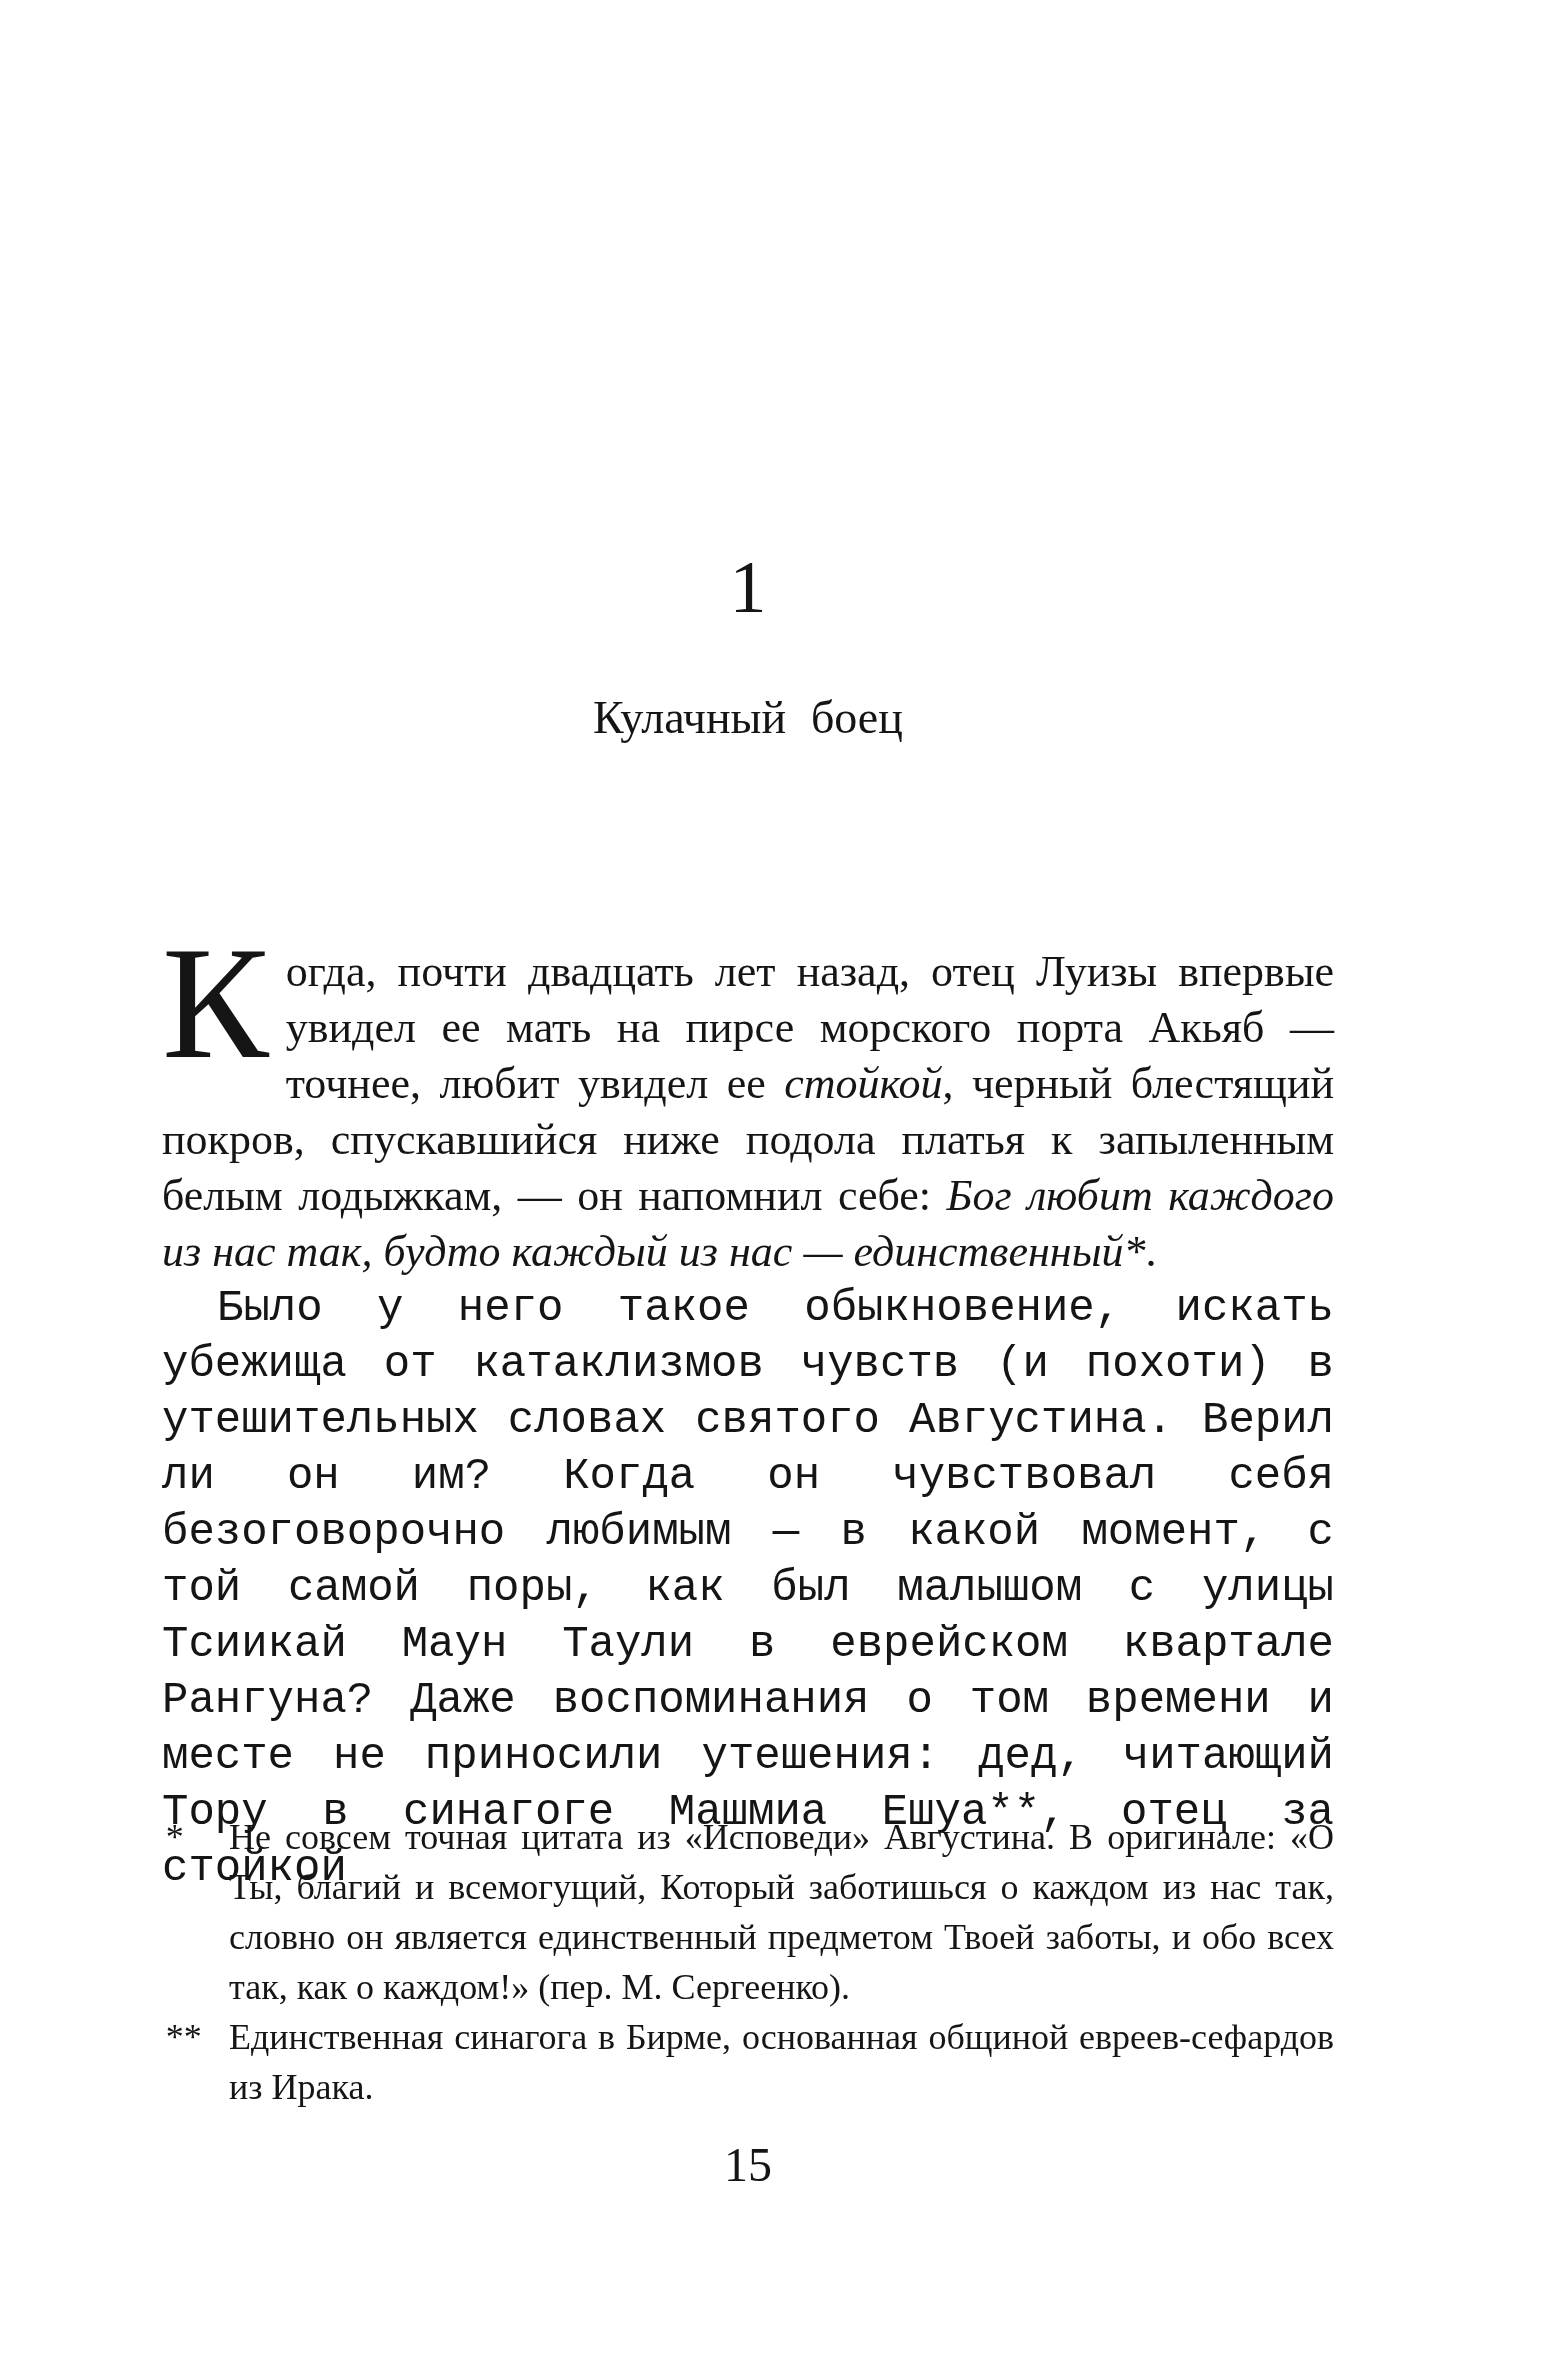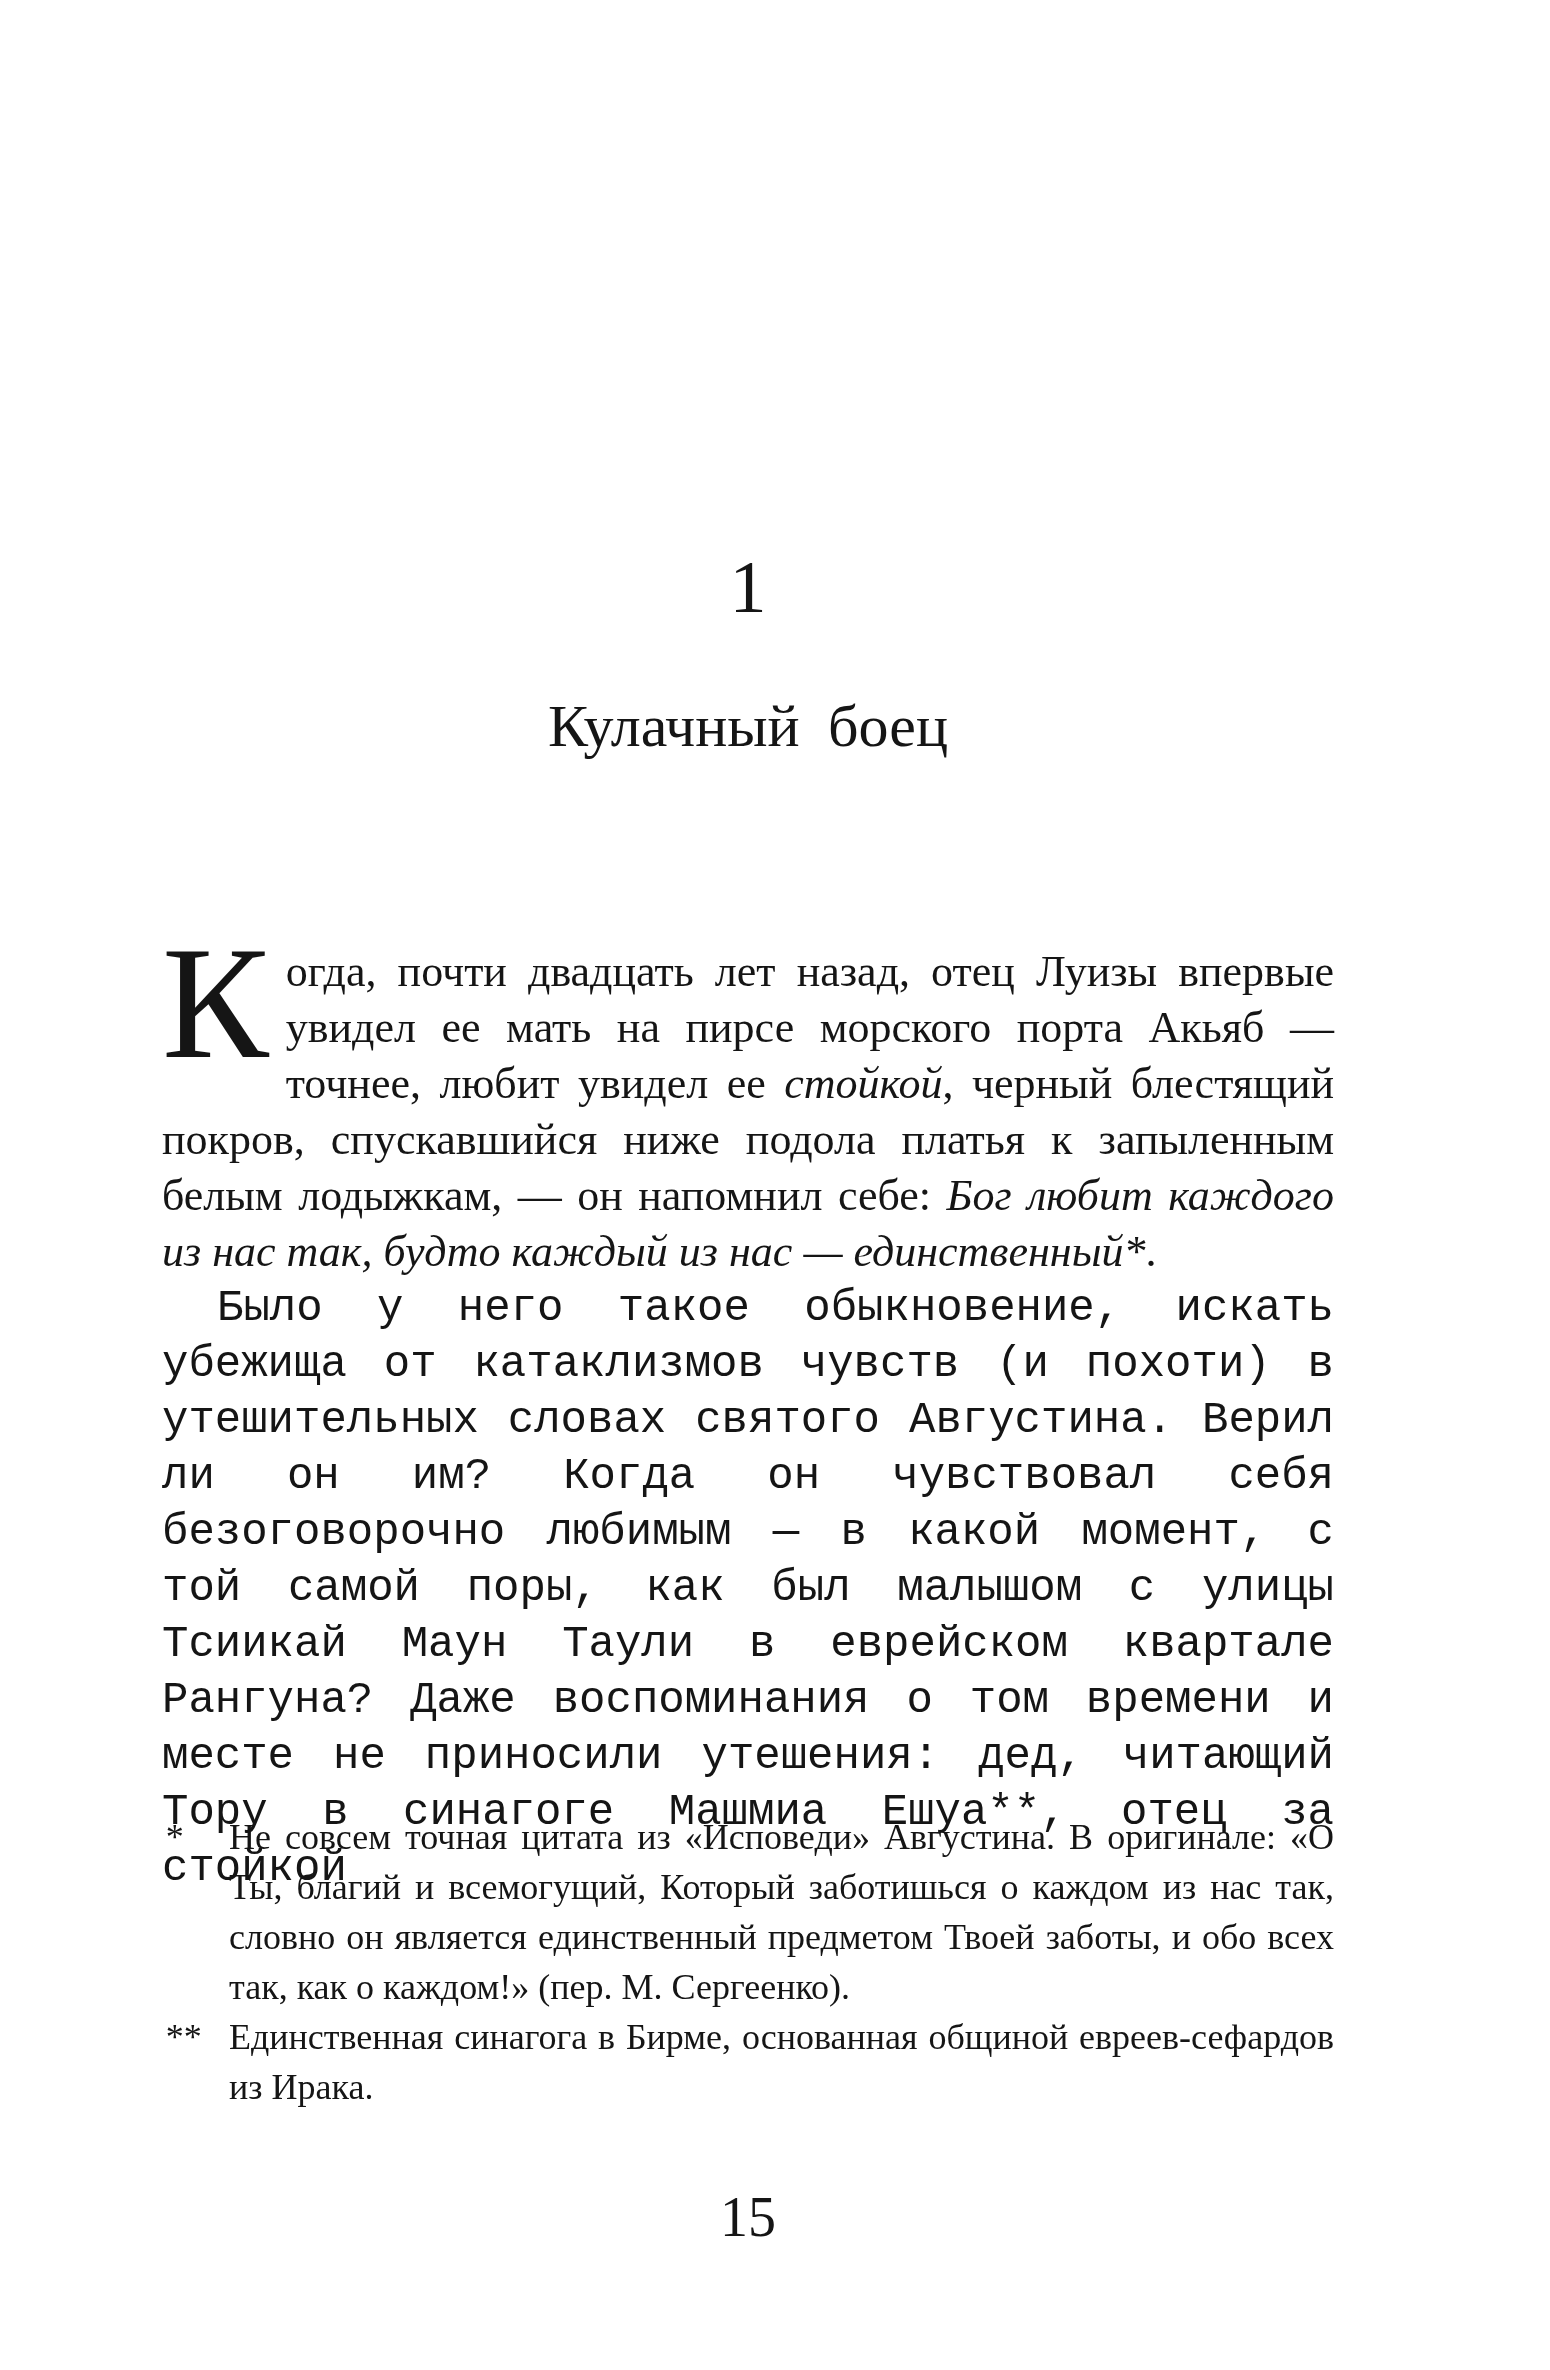--- a/index.html
+++ b/index.html
@@ -24,21 +24,21 @@
   }
   .chapter-number {
     top: 550px;
     font-size: 74px;
     line-height: 1;
     text-align: center;
     font-weight: 400;
   }
   .chapter-title {
     top: 692px;
-    font-size: 60px;
+    font-size: 46px;
     line-height: 1.15;
     text-align: center;
     font-weight: 400;
     word-spacing: 13.3px;
   }
   .body-text {
     top: 944px;
     font-size: 44px;
     line-height: 56px;
     text-align: justify;
@@ -74,23 +74,22 @@
     hyphens: manual;
     -webkit-hyphens: manual;
   }
   .fn-marker {
     position: absolute;
     left: 3.8px;
     top: 0;
   }
   .page-number {
     top: 2137px;
-    font-size: 56px;
+    font-size: 48px;
     text-align: center;
-    margin-top: 48px;
   }
   em { font-style: italic; }
 </style>
 </head>
 <body>
 
 <div class="page">
 
   <div class="textblock chapter-number" style="position: absolute;">1</div>
 

